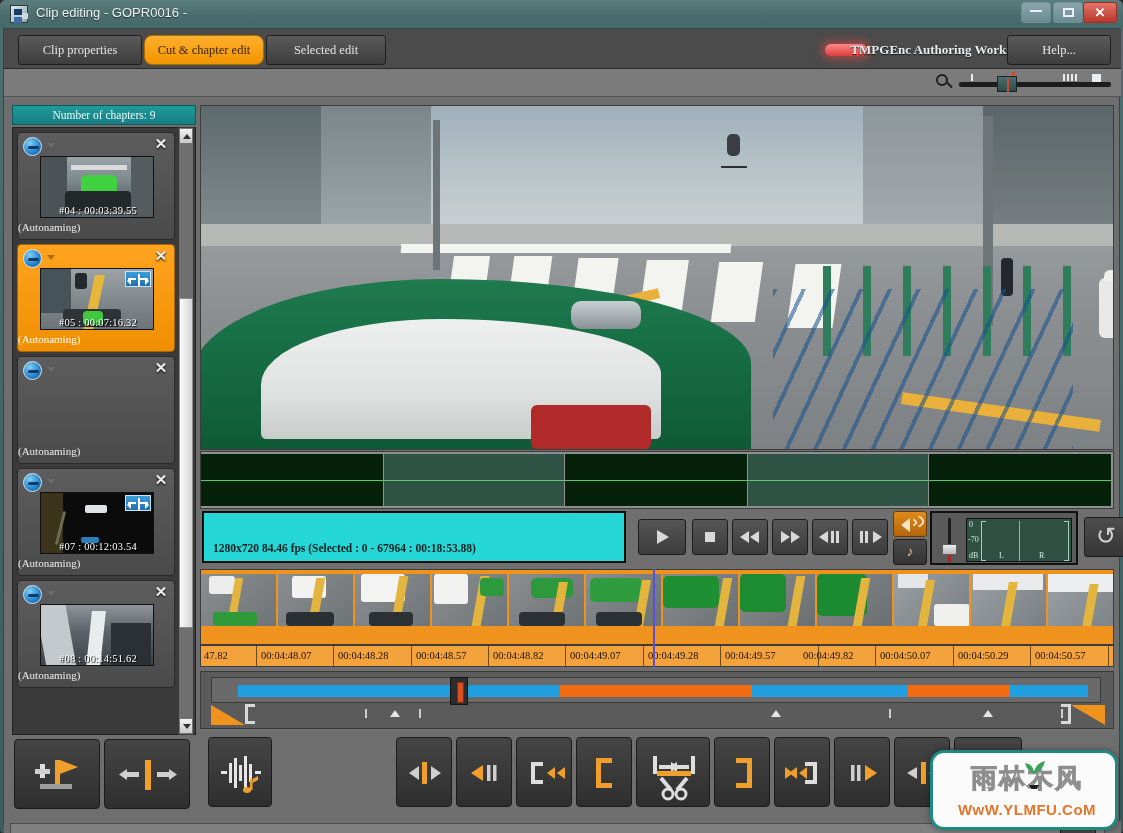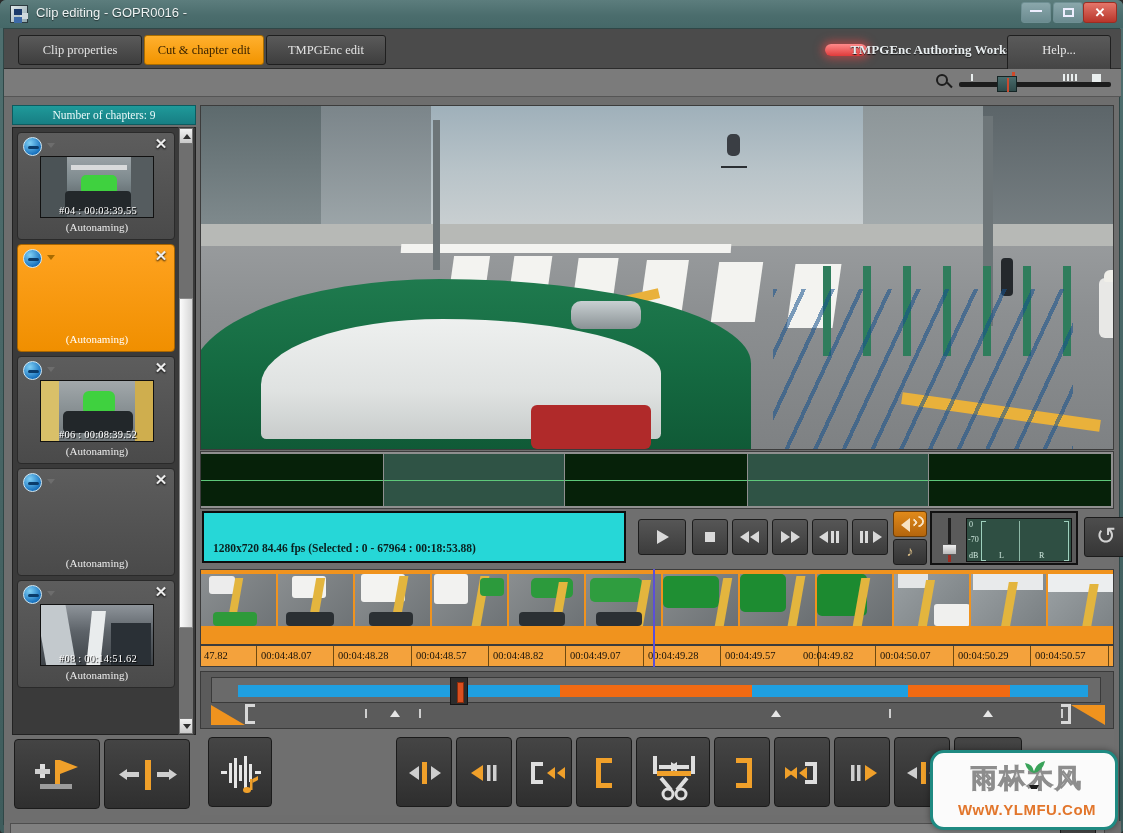--- a/index.html
+++ b/index.html
@@ -66,35 +66,35 @@
     border:1px solid #1f1f1f; border-radius:3px;
     background:linear-gradient(to bottom,#5a5a5a,#3e3e3e);
     color:#e2e2e2; font-size:12.5px; line-height:28px; text-align:center;
     cursor:pointer;
   }
   .tab.active {
     background:linear-gradient(to bottom,#ffb02e,#f29400);
     color:#3b2400; border-color:#a96d00;
   }
   #tab-clip{ left:14px; width:124px; }
-  #tab-cut{ left:140px; width:120px; }
+  #tab-cut{ left:140px; width:120px;border-radius:8px; }
   #tab-sub{ left:262px; width:120px; }
 
   #brand-led{
     position:absolute; right:254px; top:15px; width:42px; height:12px;
     border-radius:6px;
     background:linear-gradient(to bottom,#ff8a8a,#e03b3b);
     box-shadow:0 0 8px 3px rgba(240,70,70,.55);
   }
   #brand-text{
     position:absolute; right:100px; top:13px; font-size:13px; font-weight:bold;
     color:#e9eef0; text-shadow:0 1px 1px #111;
   }
   #help-btn{
-    position:absolute; right:10px; top:6px; width:104px; height:46px;
+    position:absolute; right:10px; top:6px; width:104px; height:30px;
     border:1px solid #1f1f1f; border-radius:3px;
     background:linear-gradient(to bottom,#5a5a5a,#3e3e3e);
     color:#e7e7e7; font-size:12.5px; line-height:28px; text-align:center; cursor:pointer;
   }
 
   
   #zoomstrip{
     position:absolute; left:0; top:40px; width:1117px; height:28px;
     background:#7b7b7b; border-bottom:1px solid #555;
   }
@@ -169,21 +169,21 @@
   .chap-thumb{
     position:absolute; left:22px; top:23px; width:114px; height:62px;
     border:1px solid #111; overflow:hidden;
   }
   .chap-thumb .tlabel{
     position:absolute; left:0; bottom:0; width:114px;
     color:#fff; font-size:10.5px; text-align:center; line-height:13px;
     text-shadow:1px 1px 1px #000; letter-spacing:.2px;margin-top:36px;
   }
   .chap-name{
-    position:absolute; left:0; top:88px; width:158px; text-align:center;
+    position:absolute; left:0; top:88px; width:158px; text-align:left;
     color:#ececec; font-size:11px;
   }
   .chapcard.sel .chap-name{ color:#ffffff; }
   .chap-split{
     position:absolute; right:2px; top:2px; width:26px; height:16px;
     background:linear-gradient(to bottom,#3f9ddb,#1f6fb0);
     border:1px solid #c7e5f7;
   }
   .chap-split .bar{ position:absolute; left:12px; top:2px; width:2px; height:12px; background:#fff;}
   .chap-split .la{ position:absolute; left:2px; top:6px; width:8px; height:0;
@@ -484,21 +484,21 @@
     <div class="winbtn" id="btn-min"><span class="glyph"></span></div>
     <div class="winbtn" id="btn-max"><span class="glyph"></span></div>
     <div class="winbtn" id="btn-close"><span>✕</span></div>
   </div>
 
   <div id="client">
 
     <div id="tabbar">
       <div class="tab" id="tab-clip">Clip properties</div>
       <div class="tab active" id="tab-cut">Cut &amp; chapter edit</div>
-      <div class="tab" id="tab-sub">TMPGEnc edit</div>
+      <div class="tab" id="tab-sub">Selected edit</div>
       <div id="brand-led"></div>
       <div id="brand-text">TMPGEnc Authoring Works 5</div>
       <div id="help-btn">Help...</div>
     </div>
 
     <div id="zoomstrip">
       <div id="zoom-icon">
         <span class="lens"></span>
           <span class="handle"></span>
       </div>
@@ -527,41 +527,59 @@
             <div style="position:absolute;left:30px;top:8px;width:56px;height:5px;background:#d8dadb"></div>
             <div class="tlabel">#04 : 00:03:39.55</div>
           </div>
           <div class="chap-name">(Autonaming)</div>
         </div>
 
         <div class="chapcard sel" style="top:116px">
           <div class="chap-badge"></div>
           <div class="chap-caret"></div>
           <div class="chap-x">✕</div>
+          <div class="chap-thumb" style="background:linear-gradient(to bottom,#9da4a7 0%,#848c90 45%,#6d7478 100%)">
+            <div style="position:absolute;left:0;top:0;width:30px;height:44px;background:#46545a"></div>
+            <div style="position:absolute;left:48px;top:6px;width:10px;height:56px;background:#e6b73b;transform:skewX(-12deg)"></div>
+            <div style="position:absolute;left:34px;top:4px;width:12px;height:16px;background:#232a2e;border-radius:3px"></div>
+            <div style="position:absolute;left:22px;top:40px;width:58px;height:18px;background:#2d3336;border-radius:4px"></div>
+            <div style="position:absolute;left:42px;top:42px;width:20px;height:14px;background:#3fc93f;border-radius:4px"></div>
+            <div class="chap-split">
+              <span class="la"></span>
+                <span class="bar"></span>
+                <span class="ra"></span>
+            </div>
+            <div class="tlabel">#05 : 00:07:16.32</div>
+          </div>
           <div class="chap-name">(Autonaming)</div>
         </div>
 
         <div class="chapcard" style="top:228px">
           <div class="chap-badge"></div>
           <div class="chap-caret"></div>
           <div class="chap-x">✕</div>
-          <div class="chap-thumb" style="background:linear-gradient(to bottom,#a2a8ab 0%,#8c9497 40%,#6f7679 100%)">
-            <div style="position:absolute;left:0;top:0;width:18px;height:62px;background:#d9c069"></div>
-            <div style="position:absolute;right:0;top:0;width:18px;height:62px;background:#cfae4e"></div>
-            <div style="position:absolute;left:42px;top:10px;width:32px;height:24px;background:#3fd13f;border-radius:6px"></div>
-            <div style="position:absolute;left:22px;top:30px;width:70px;height:22px;background:#22272a;border-radius:5px"></div>
-            <div class="tlabel">#06 : 00:08:39.52</div>
-          </div>
           <div class="chap-name">(Autonaming)</div>
         </div>
 
         <div class="chapcard" style="top:340px">
           <div class="chap-badge"></div>
           <div class="chap-caret"></div>
           <div class="chap-x">✕</div>
+          <div class="chap-thumb" style="background:#0b0b0c">
+            <div style="position:absolute;left:0;top:0;width:22px;height:62px;background:#3b341a"></div>
+            <div style="position:absolute;left:44px;top:12px;width:22px;height:8px;background:#dfe4e6;border-radius:2px"></div>
+            <div style="position:absolute;left:18px;top:18px;width:3px;height:34px;background:#6d6a56;transform:rotate(14deg)"></div>
+            <div style="position:absolute;left:40px;top:44px;width:18px;height:6px;background:#2b7fb8;border-radius:2px"></div>
+            <div class="chap-split">
+              <span class="la"></span>
+                <span class="bar"></span>
+                <span class="ra"></span>
+            </div>
+            <div class="tlabel">#07 : 00:12:03.54</div>
+          </div>
           <div class="chap-name">(Autonaming)</div>
         </div>
 
         <div class="chapcard" style="top:452px">
           <div class="chap-badge"></div>
           <div class="chap-caret"></div>
           <div class="chap-x">✕</div>
           <div class="chap-thumb" style="background:linear-gradient(to bottom,#8e949a 0%,#5c6268 45%,#3e4348 100%)">
             <div style="position:absolute;left:0;top:0;width:30px;height:62px;background:#c3c9cd;transform:skewX(10deg)"></div>
             <div style="position:absolute;left:48px;top:6px;width:14px;height:56px;background:#e9eced;transform:skewX(-6deg)"></div>

